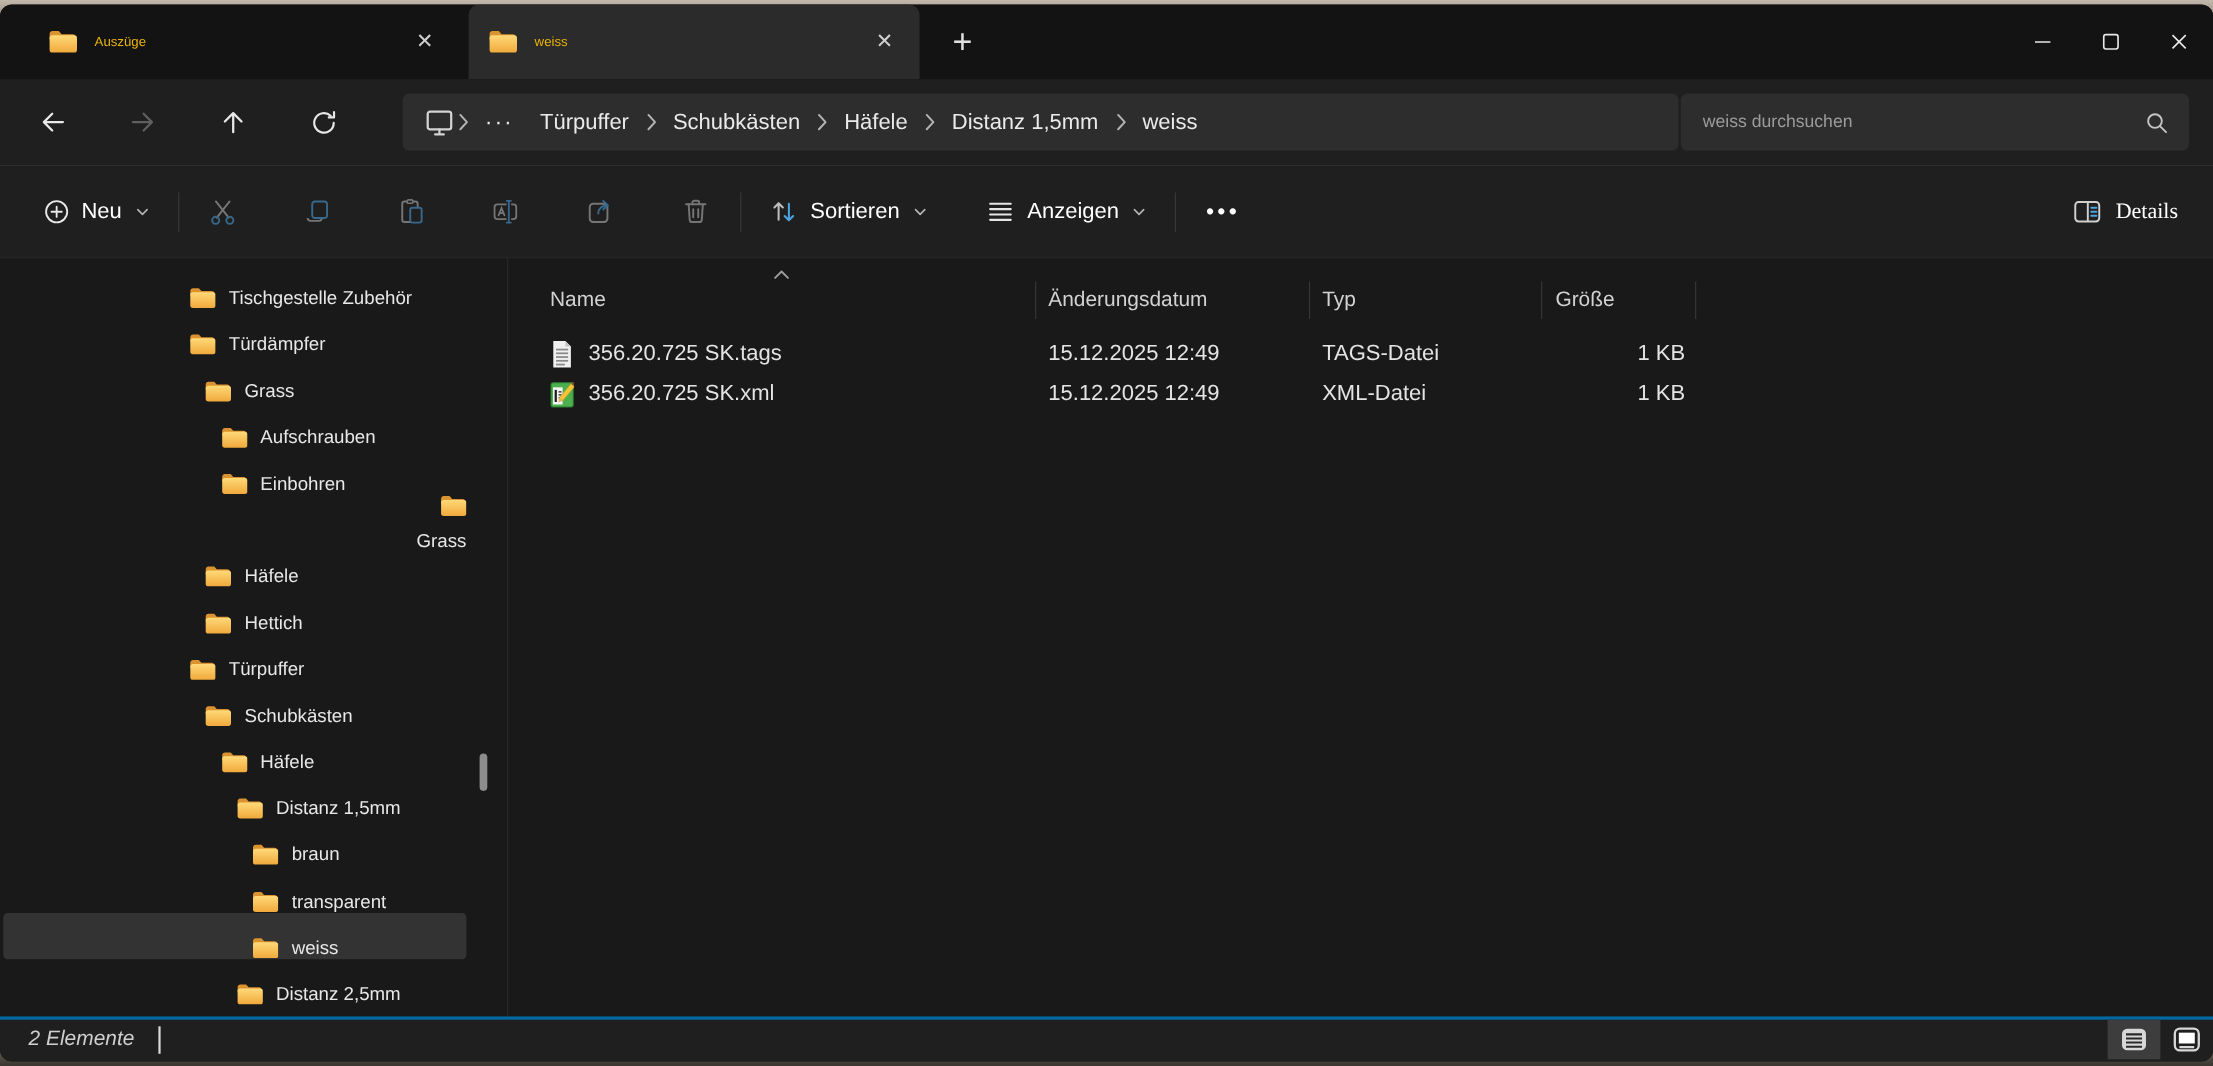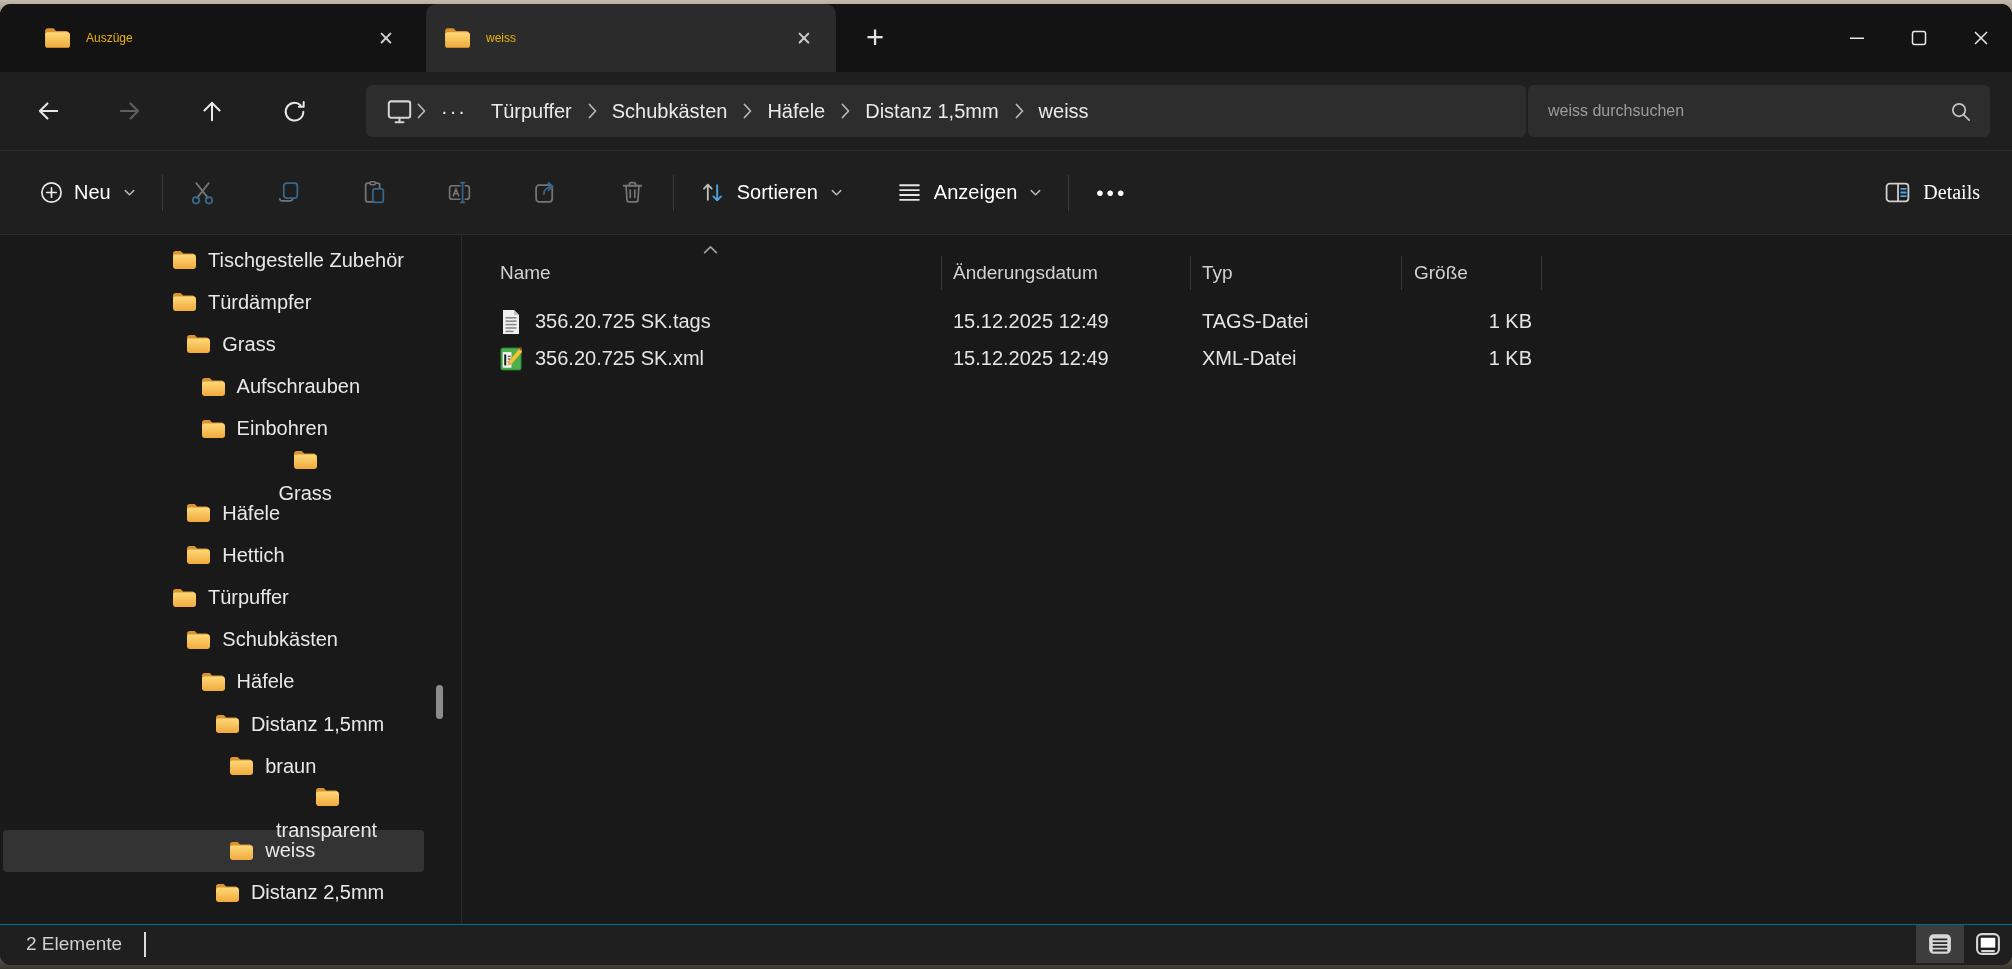--- a/index.html
+++ b/index.html
@@ -41,41 +41,41 @@
     display:flex;align-items:center;padding:0 26px;}
   .tb-btn{display:flex;align-items:center;gap:11px;color:#fff;font-size:20px;padding:0 14px;height:52px;border-radius:4px;white-space:nowrap;}
   .tb-ico{width:58px;height:52px;display:flex;align-items:center;justify-content:center;border-radius:4px;}
   .tb-sep{width:1px;height:36px;background:#3a3a3a;margin:0 11px;}
   .tb-more{color:#fff;font-size:21px;letter-spacing:3px;padding:0 16px;}
   .tb-right{margin-left:auto;display:flex;align-items:center;gap:12px;color:#fff;font-size:20px;padding:0 6px;height:52px;font-family:Liberation Serif, serif;}
 
   
   .main{flex:1;display:flex;min-height:0;background:#191919;}
   .sidebar{width:462px;flex:0 0 462px;border-right:1px solid #2a2a2a;position:relative;padding-top:4px;}
-  .tree-row{height:42.2px;display:flex;align-items:center;gap:12px;margin:0 37px 0 3px;border-radius:4px;
-    color:#e8e8e8;font-size:20px;white-space:nowrap;}
+  .tree-row{height:42.2px;display:flex;align-items:flex-end;gap:12px;margin:0 37px 0 3px;border-radius:4px;
+    color:#e8e8e8;font-size:17px;white-space:nowrap;}
   .tree-row.selected{background:#333333;}
   .v-thumb{position:absolute;left:436px;top:450px;width:7px;height:34px;background:#8c8c8c;border-radius:4px;}
 
   .filepane{flex:1;position:relative;padding-top:0;}
   .sort-caret{position:absolute;left:240px;top:8px;}
   .fheader{display:flex;height:36px;align-items:center;color:#d2d2d2;font-size:19px;margin-top:20px;}
   .fheader .fcol{border-right:1px solid #383838;height:34px;display:flex;align-items:center;}
   .w1{width:480px;padding-left:38px;}
   .w2{width:249px;padding-left:11px;}
   .w3{width:211px;padding-left:11px;}
   .w4{width:140px;padding-left:12px;}
   .frows{margin-top:12px;}
   .frow{display:flex;height:37px;align-items:center;color:#e4e4e4;font-size:20px;}
   .frow .c-name{display:flex;align-items:center;gap:13px;}
   .frow .c-size{justify-content:flex-end;display:flex;padding-left:0;padding-right:10px;}
   .cell{display:flex;align-items:center;white-space:nowrap;}
 
   
-  .statusbar{flex:0 0 41px;background:#1f1f1f;border-top:1px solid #0369a1;display:flex;align-items:center;padding:0 0 2px 26px;}
+  .statusbar{flex:0 0 41px;background:#1f1f1f;border-top:3px solid #0369a1;display:flex;align-items:center;padding:0 0 2px 26px;font-style:italic;}
   .count{color:#cfcfcf;font-size:19px;}
   .sdivider{width:2px;height:25px;background:#dadada;margin-left:22px;}
   .viewtoggles{margin-left:auto;display:flex;align-self:stretch;}
   .vt{width:48px;display:flex;align-items:center;justify-content:center;}
   .vt.active{background:#3d3d3d;}
 </style>
 </head>
 <body>
 
 <svg width="0" height="0" style="position:absolute">
@@ -507,21 +507,21 @@
             <span>Distanz 1,5mm</span>
           </div>
           <div class="tree-row" style="padding-left: 226.2px;">
             <span>
               <svg width="24" height="20">
                 <use href="#i-folder"></use>
               </svg>
             </span>
             <span>braun</span>
           </div>
-          <div class="tree-row" style="padding-left: 226.2px; flex-direction: column;">
+          <div class="tree-row" style="padding-left: 226.2px;">
             <span>
               <svg width="24" height="20">
                 <use href="#i-folder"></use>
               </svg>
             </span>
             <span>transparent</span>
           </div>
           <div class="tree-row selected" style="padding-left: 226.2px;">
             <span>
               <svg width="24" height="20">

